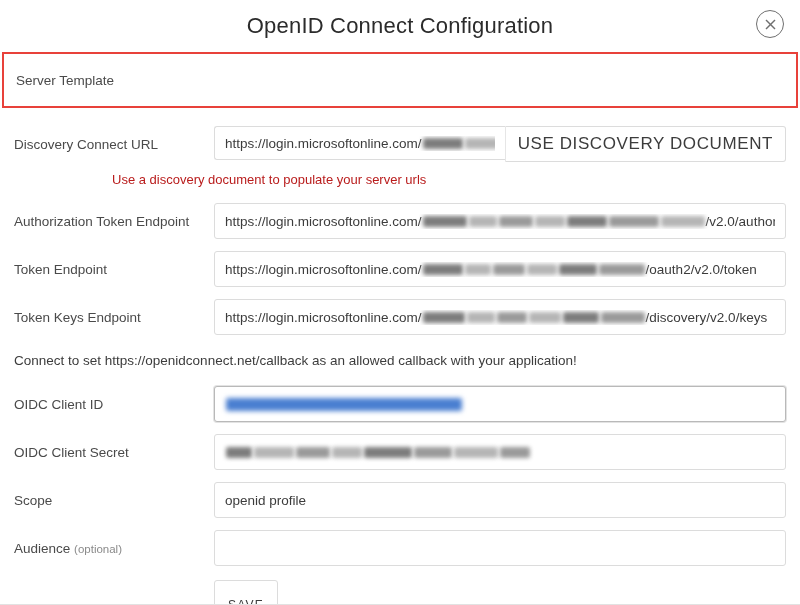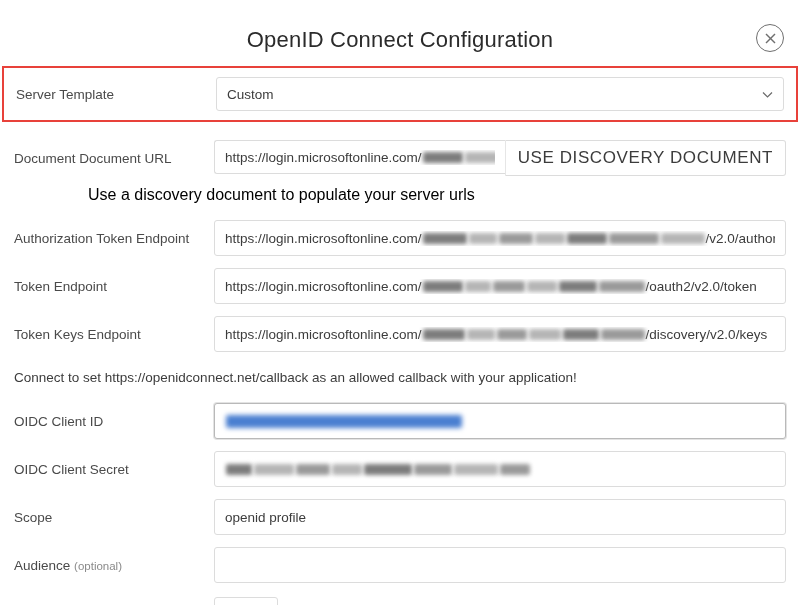--- a/index.html
+++ b/index.html
@@ -28,21 +28,20 @@
     height: 52px;
   }
 
   .dialog-title {
     text-align: center;
     font-size: 22px;
     font-weight: 400;
     color: #2b2b2b;
     padding-top: 13px;
     letter-spacing: 0.2px;
-    margin-top: 14px;
   }
 
   .close-button {
     position: absolute;
     right: 16px;
     top: 10px;
     width: 26px;
     height: 26px;
     border-radius: 50%;
     border: 1.5px solid #6f6f6f;
@@ -146,23 +145,23 @@
     align-items: center;
     padding: 0 12px;
     font-size: 17px;
     letter-spacing: 0.6px;
     color: #3c3c3c;
     cursor: pointer;
     white-space: nowrap;
   }
 
   .helper {
-    font-size: 16px;
-    color: #000000;
-    padding: 4px 14px 10px 88px;
+    font-size: 13px;
+    color: #b91c1c;
+    padding: 4px 14px 10px 112px;
   }
 
   .note {
     font-size: 13.5px;
     color: #3c3c3c;
     padding: 12px 14px 12px 14px;
   }
 
   
   .redact {
@@ -220,34 +219,24 @@
         <line x1="2" y1="2" x2="11" y2="11" stroke="#6f6f6f" stroke-width="1.4"></line>
         <line x1="11" y1="2" x2="2" y2="11" stroke="#6f6f6f" stroke-width="1.4"></line>
       </svg>
     </div>
   </div>
 
   <div class="form">
 
     <div class="row row-highlight">
       <div class="label">Server Template</div>
-      <div class="field-wrap">
-        <div class="input select">
-          <span>Custom</span>
-          <span class="chev">
-            <svg width="11" height="7" viewBox="0 0 11 7" aria-hidden="true">
-              <polyline points="1,1 5.5,5.5 10,1" fill="none" stroke="#6b6b6b" stroke-width="1.2"></polyline>
-            </svg>
-          </span>
-        </div>
-      </div>
     </div>
 
     <div class="row discovery-row">
-      <div class="label">Document Document URL</div>
+      <div class="label">Discovery Connect URL</div>
       <div class="field-wrap">
         <div class="input">
           <span class="url-text">
             <span>https://login.microsoftonline.com/</span><span class="redact dark" style="width:40px"></span><span class="redact light" style="width:34px"></span><span class="redact" style="width:26px"></span><span class="redact light" style="width:30px"></span><span class="redact dark" style="width:22px"></span>
           </span>
         </div>
         <div class="discovery-btn">USE DISCOVERY DOCUMENT</div>
       </div>
     </div>
     <div class="helper">Use a discovery document to populate your server urls</div>

